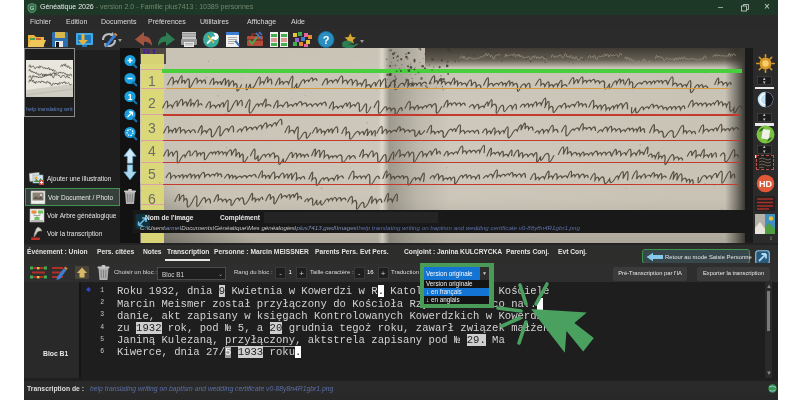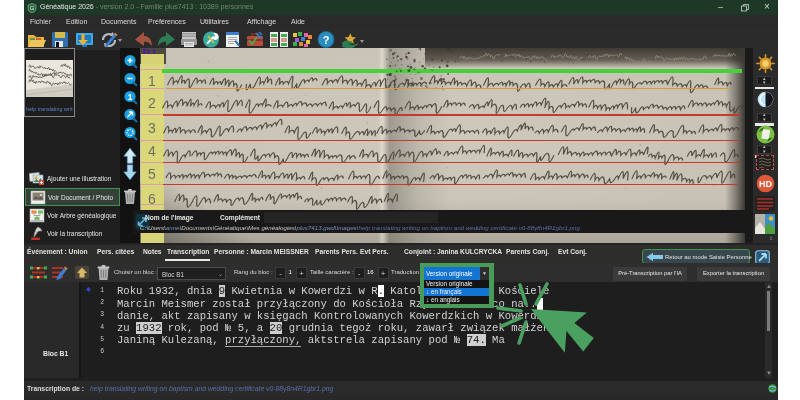--- a/index.html
+++ b/index.html
@@ -728,22 +728,23 @@
     </svg>
   <div class="tnum" style="top:287.0px">1</div>
     <div class="tline" style="top:286.4px">Roku 1932, dnia <span class="hl">9</span> Kwietnia w Kowerdzi w R<span class="cur">.</span> Katolickim Rzymm Kościele</div>
     <div class="tnum" style="top:299.2px">2</div>
     <div class="tline" style="top:298.6px">Marcin Meismer został przyłączony do Kościoła Rzymskokatolico na..<span class="cur"> </span></div>
     <div class="tnum" style="top:311.4px">3</div>
     <div class="tline" style="top:310.8px">danie, akt zapisany w księgach Kontrolowanych Kowerdzkich w Kowerdzk</div>
     <div class="tnum" style="top:323.6px">4</div>
     <div class="tline" style="top:323.0px">zu <span class="hl">1932</span> rok, pod № 5, a <span class="hl">20</span> grudnia tegoż roku, zawarł związek małżen</div>
     <div class="tnum" style="top:335.8px">5</div>
-    <div class="tline" style="top:335.2px">Janiną Kulezaną, <span class="ul">przyłączony,</span> aktstrela zapisany pod № <span class="hl">74.</span> Ma</div>
+    <div class="tline" style="top:335.2px">Janiną Kulezaną, <span class="ul">przyłączony,</span> aktstrela zapisany pod № <span class="hl">29.</span> Ma</div>
     <div class="tnum" style="top:348.0px">6</div>
+    <div class="tline" style="top:347.4px">Kiwerce, dnia 27/<span class="gr">5</span> <span class="hl">1933</span> roku<span class="cur">.</span></div>
 
   <div class="abs" style="left:741px;top:282px;width:7px;height:96px;background:#2a2a2a">
     <div class="abs" style="left:1px;top:1px;color:#888;font-size:6px">▲</div>
     <div class="abs" style="left:2px;top:9px;width:3px;height:40px;background:#7a7a7a"></div>
     <div class="abs" style="left:1px;top:88px;color:#888;font-size:6px">▼</div>
   </div>
 
   <div id="ddframe"></div>
   <div id="ddcombo">
       <span class="abs" style="left:2px;top:3px;font-size:6.3px;color:#fff">Version originale</span>

